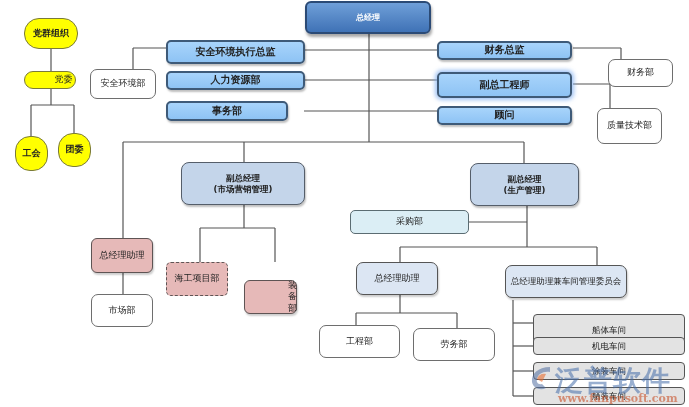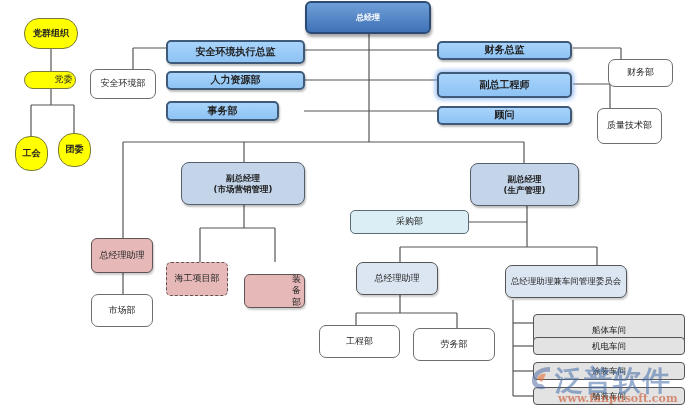--- a/index.html
+++ b/index.html
@@ -80,37 +80,37 @@
 <div class="box yellow" style="left:24px;top:18px;width:54px;height:31px;">党群组织</div>
 <div class="box yellow" style="left:24px;top:71px;width:52px;height:18px;font-weight:normal;padding-left:27px;">党委</div>
 <div class="box yellow" style="left:15px;top:136px;width:33px;height:35px;">工会</div>
 <div class="box yellow" style="left:58px;top:133px;width:33px;height:34px;">团委</div>
 
 <div class="box top" style="left:305px;top:1px;width:126px;height:33px;">总经理</div>
 
 <div class="box white" style="left:90px;top:69px;width:66px;height:30px;">安全环境部</div>
 <div class="box blue" style="left:166px;top:40px;width:139px;height:24px;">安全环境执行总监</div>
 <div class="box blue" style="left:166px;top:71px;width:139px;height:19px;">人力资源部</div>
-<div class="box blue" style="left:166px;top:101px;width:113px;height:20px;">事务部</div>
+<div class="box blue" style="left:166px;top:101px;width:122px;height:20px;">事务部</div>
 
 <div class="box blue" style="left:437px;top:41px;width:135px;height:19px;">财务总监</div>
 <div class="box blue blueglow" style="left:437px;top:72px;width:135px;height:26px;">副总工程师</div>
 <div class="box blue" style="left:437px;top:106px;width:135px;height:19px;">顾问</div>
 <div class="box white" style="left:608px;top:59px;width:65px;height:28px;">财务部</div>
 <div class="box white" style="left:597px;top:108px;width:65px;height:36px;">质量技术部</div>
 
 <div class="box pink" style="left:91px;top:238px;width:62px;height:35px;">总经理助理</div>
 <div class="box white" style="left:91px;top:294px;width:62px;height:33px;">市场部</div>
 
 <div class="box lavender" style="left:181px;top:162px;width:124px;height:43px;flex-direction:column;">
   <span>副总经理</span>
   <span>(市场营销管理)</span>
 </div>
 <div class="box pinkdash" style="left:166px;top:262px;width:62px;height:34px;">海工项目部</div>
-<div class="box pink" style="left:244px;top:274px;width:61px;height:34px;padding-left:44px;">装备部</div>
+<div class="box pink" style="left:244px;top:280px;width:53px;height:34px;padding-left:44px;">装备部</div>
 
 <div class="box lavender" style="left:470px;top:163px;width:109px;height:43px;flex-direction:column;">
   <span>副总经理</span>
   <span>(生产管理)</span>
 </div>
 <div class="box lightblue" style="left:350px;top:210px;width:119px;height:24px;">采购部</div>
 <div class="box paleblue" style="left:356px;top:262px;width:82px;height:33px;">总经理助理</div>
 <div class="box paleblue" style="left:505px;top:265px;width:122px;height:33px;font-size:8.5px;">总经理助理兼车间管理委员会</div>
 <div class="box white" style="left:319px;top:325px;width:81px;height:33px;">工程部</div>
 <div class="box white" style="left:413px;top:328px;width:82px;height:33px;">劳务部</div>

